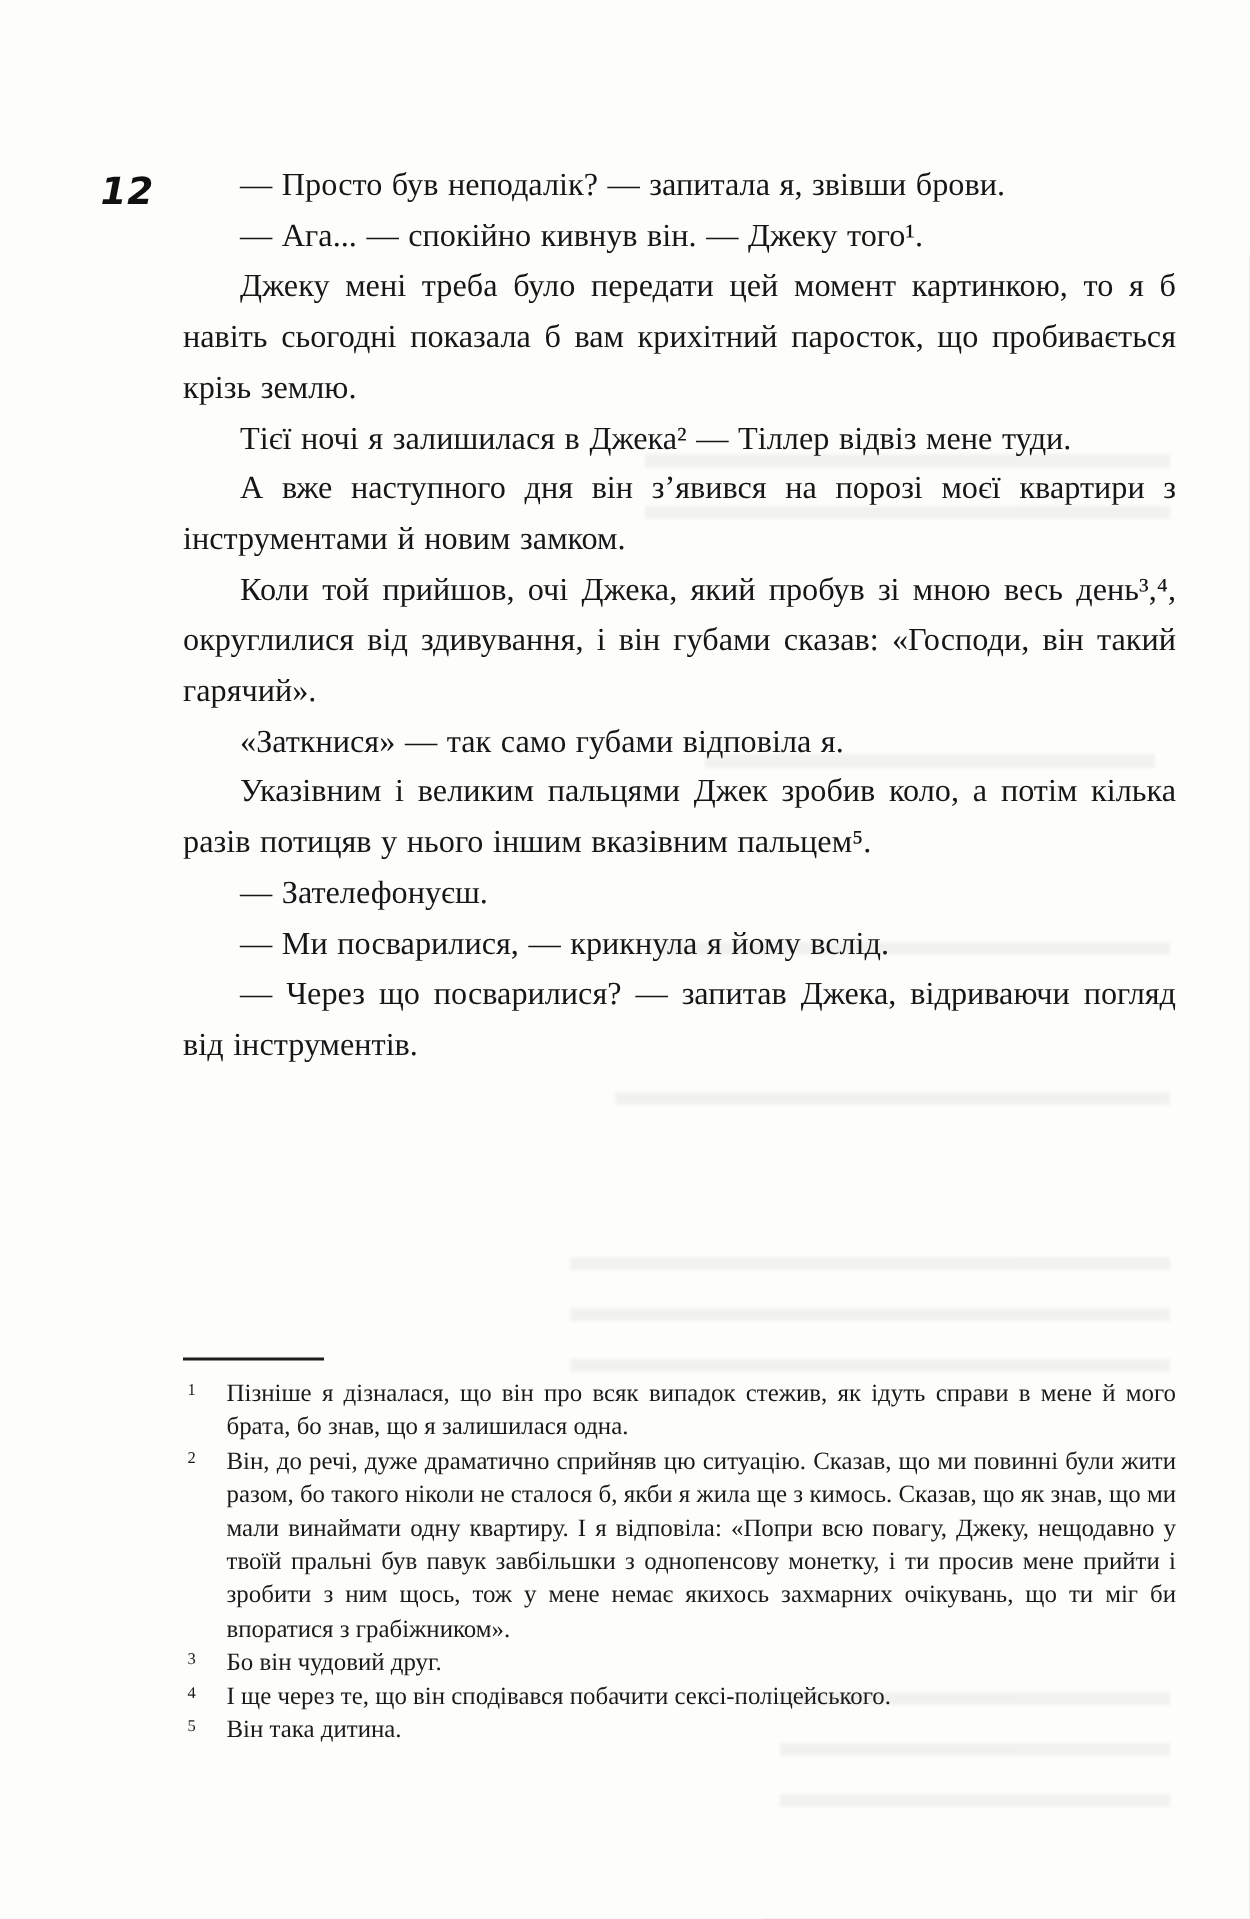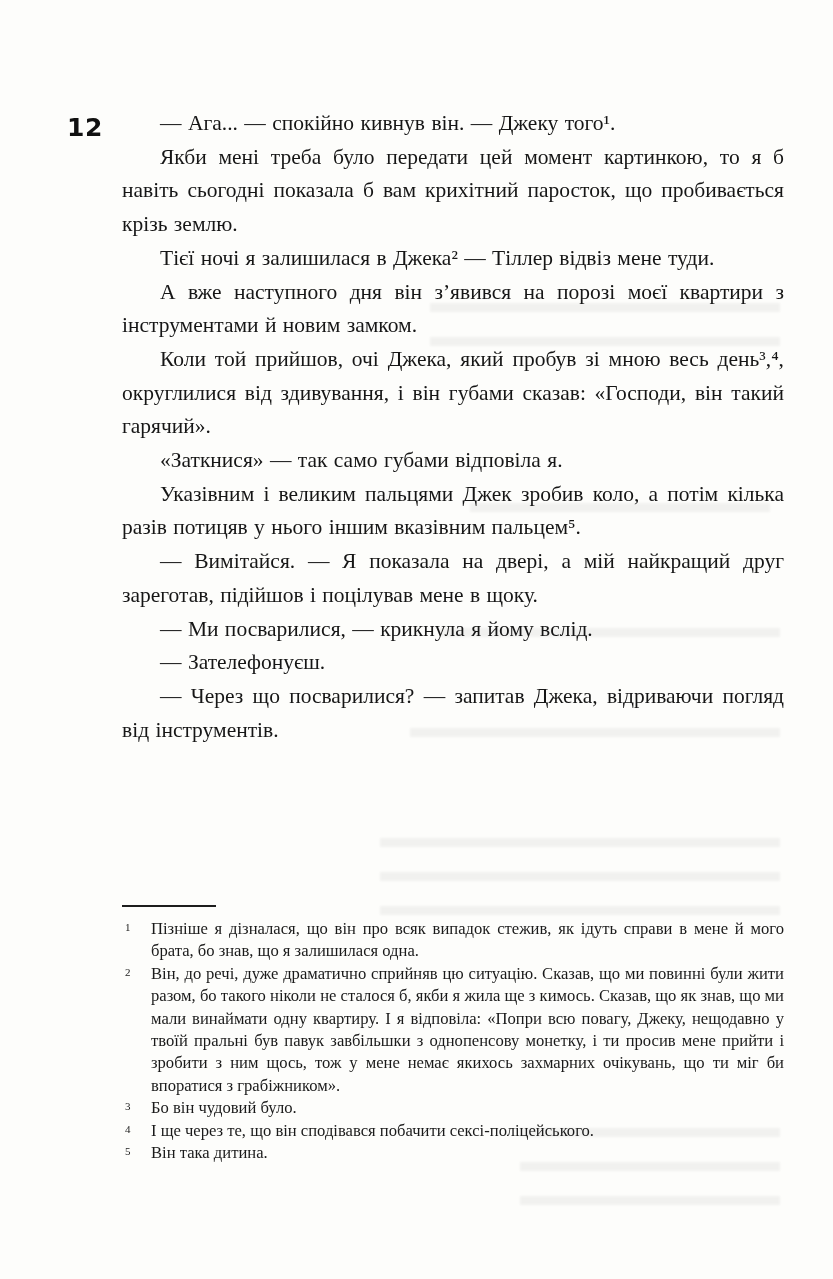--- a/index.html
+++ b/index.html
@@ -18,20 +18,21 @@
   }
   .page-number {
     position: absolute;
     left: 67px;
     top: 113px;
     font-family: "DejaVu Sans", "Liberation Sans", sans-serif;
     font-weight: 700;
     font-size: 25px;
     letter-spacing: 0.5px;
     color: #101010;
+    font-style: italic;
   }
   .text-block {
     position: absolute;
     left: 122px;
     top: 107px;
     width: 662px;
   }
   .text-block p.para {
     margin: 0;
     font-size: 21.5px;
@@ -88,49 +89,49 @@
   <div class="bleed" style="left:430px; top:295px; width:350px; height:60px;"></div>
   <div class="bleed" style="left:470px; top:495px; width:300px; height:40px;"></div>
   <div class="bleed" style="left:440px; top:620px; width:340px; height:40px;"></div>
   <div class="bleed" style="left:410px; top:720px; width:370px; height:40px;"></div>
   <div class="bleed" style="left:380px; top:830px; width:400px; height:90px;"></div>
   <div class="bleed" style="left:520px; top:1120px; width:260px; height:90px;"></div>
 
   <div class="page-number">12</div>
 
   <div class="text-block">
+    <p class="para">— Просто був неподалік? — запитала я, звівши брови.</p>
     <p class="para">— Ага... — спокійно кивнув він. — Джеку того¹.</p>
-    <p class="para">Якби мені треба було передати цей момент картинкою, то я б навіть сьогодні показала б вам крихітний паросток, що пробивається крізь землю.</p>
+    <p class="para">Джеку мені треба було передати цей момент картинкою, то я б навіть сьогодні показала б вам крихітний паросток, що пробивається крізь землю.</p>
     <p class="para">Тієї ночі я залишилася в Джека² — Тіллер відвіз мене туди.</p>
     <p class="para">А вже наступного дня він з’явився на порозі моєї квартири з інструментами й новим замком.</p>
     <p class="para">Коли той прийшов, очі Джека, який пробув зі мною весь день³,⁴, округлилися від здивування, і він губами сказав: «Господи, він такий гарячий».</p>
     <p class="para">«Заткнися» — так само губами відповіла я.</p>
     <p class="para">Указівним і великим пальцями Джек зробив коло, а потім кілька разів потицяв у нього іншим вказівним пальцем⁵.</p>
-    <p class="para">— Вимітайся. — Я показала на двері, а мій найкращий друг зареготав, підійшов і поцілував мене в щоку.</p>
+    <p class="para">— Зателефонуєш.</p>
     <p class="para">— Ми посварилися, — крикнула я йому вслід.</p>
-    <p class="para">— Зателефонуєш.</p>
     <p class="para">— Через що посварилися? — запитав Джека, відриваючи погляд від інструментів.</p>
   </div>
 
   <div class="footnote-block">
     <div class="fn-rule"></div>
 
     <div class="footnote">
       <span class="fn-num">1</span>
       <span>Пізніше я дізналася, що він про всяк випадок стежив, як ідуть справи в мене й мого брата, бо знав, що я залишилася одна.</span>
     </div>
 
     <div class="footnote">
       <span class="fn-num">2</span>
       <span>Він, до речі, дуже драматично сприйняв цю ситуацію. Сказав, що ми повинні були жити разом, бо такого ніколи не сталося б, якби я жила ще з кимось. Сказав, що як знав, що ми мали винаймати одну квартиру. І я відповіла: «Попри всю повагу, Джеку, нещодавно у твоїй пральні був павук завбільшки з однопенсову монетку, і ти просив мене прийти і зробити з ним щось, тож у мене немає якихось захмарних очікувань, що ти міг би впоратися з грабіжником».</span>
     </div>
 
     <div class="footnote">
       <span class="fn-num">3</span>
-      <span>Бо він чудовий було.</span>
+      <span>Бо він чудовий друг.</span>
     </div>
 
     <div class="footnote">
       <span class="fn-num">4</span>
       <span>І ще через те, що він сподівався побачити сексі-поліцейського.</span>
     </div>
 
     <div class="footnote">
       <span class="fn-num">5</span>
       <span>Він така дитина.</span>

